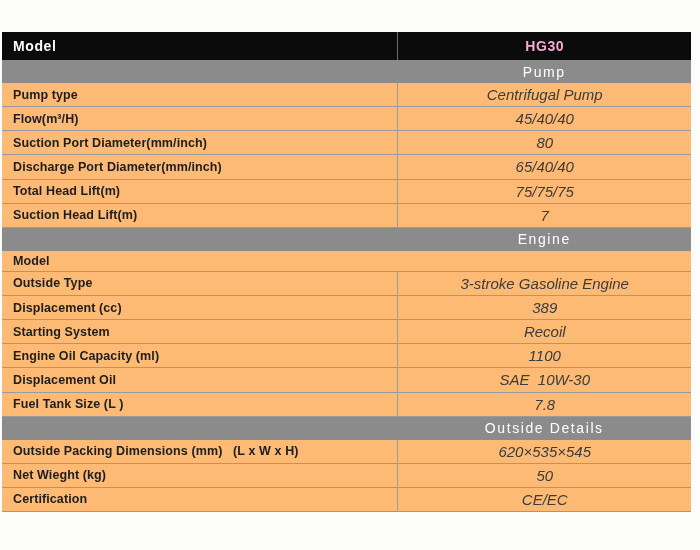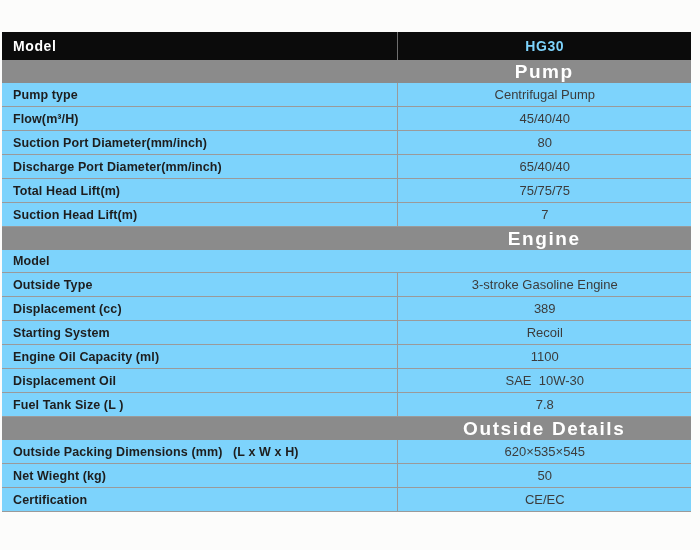--- a/index.html
+++ b/index.html
@@ -21,47 +21,48 @@
     background:var(--header-bg,#0b0b0b);
     color:#fff;font-weight:bold;font-size:14px;letter-spacing:.6px;
   }
   .header-row .label-cell{
     width:57.4%;box-sizing:border-box;
     display:flex;align-items:center;padding-left:11px;
     color:#fff;font-size:14px;font-weight:bold;
   }
   .header-row .value-cell{
     flex:1;display:flex;align-items:center;justify-content:center;
-    border-left:1px solid #6e6e6e;color:#7dd3fc;font-size:14px;font-weight:bold;
+    border-left:1px solid #6e6e6e;color:#f9a8d4;font-size:14px;font-weight:bold;
   }
   
   .section-bar{
     height:23px;flex:0 0 23px;
     background:var(--section-bg,#8b8b8b);
-    color:#fff;font-weight:bold;font-size:19px;letter-spacing:1.6px;
+    color:#fff;font-weight:normal;font-size:14px;letter-spacing:1.6px;
   }
   .bar-spacer{width:57.4%;}
   .bar-title{flex:1;display:flex;align-items:center;justify-content:center;}
   
   .data-row{
     flex:1 1 auto;min-height:0;
-    background:#7dd3fc;
+    background:#fdba74;
     border-bottom:1px solid var(--grid,#9a9a9a);
   }
   .data-row .label-cell{
     width:57.4%;box-sizing:border-box;
     display:flex;align-items:center;padding-left:11px;
     font-weight:bold;font-size:12.5px;color:var(--label,#1e1e1e);
     letter-spacing:.1px;white-space:pre;
   }
   .data-row .value-cell{
     flex:1;display:flex;align-items:center;justify-content:center;
-    font-size:13px;color:var(--value,#3c3c3c);
+    font-size:15px;color:var(--value,#3c3c3c);
     border-left:1px solid var(--grid,#9a9a9a);
     white-space:pre;
+    font-style:italic;
   }
 </style>
 </head>
 <body>
 
 <div class="page">
   <div class="spec-table">
     <div class="row header-row">
       <div class="label-cell">Model</div>
       <div class="value-cell">HG30</div>

